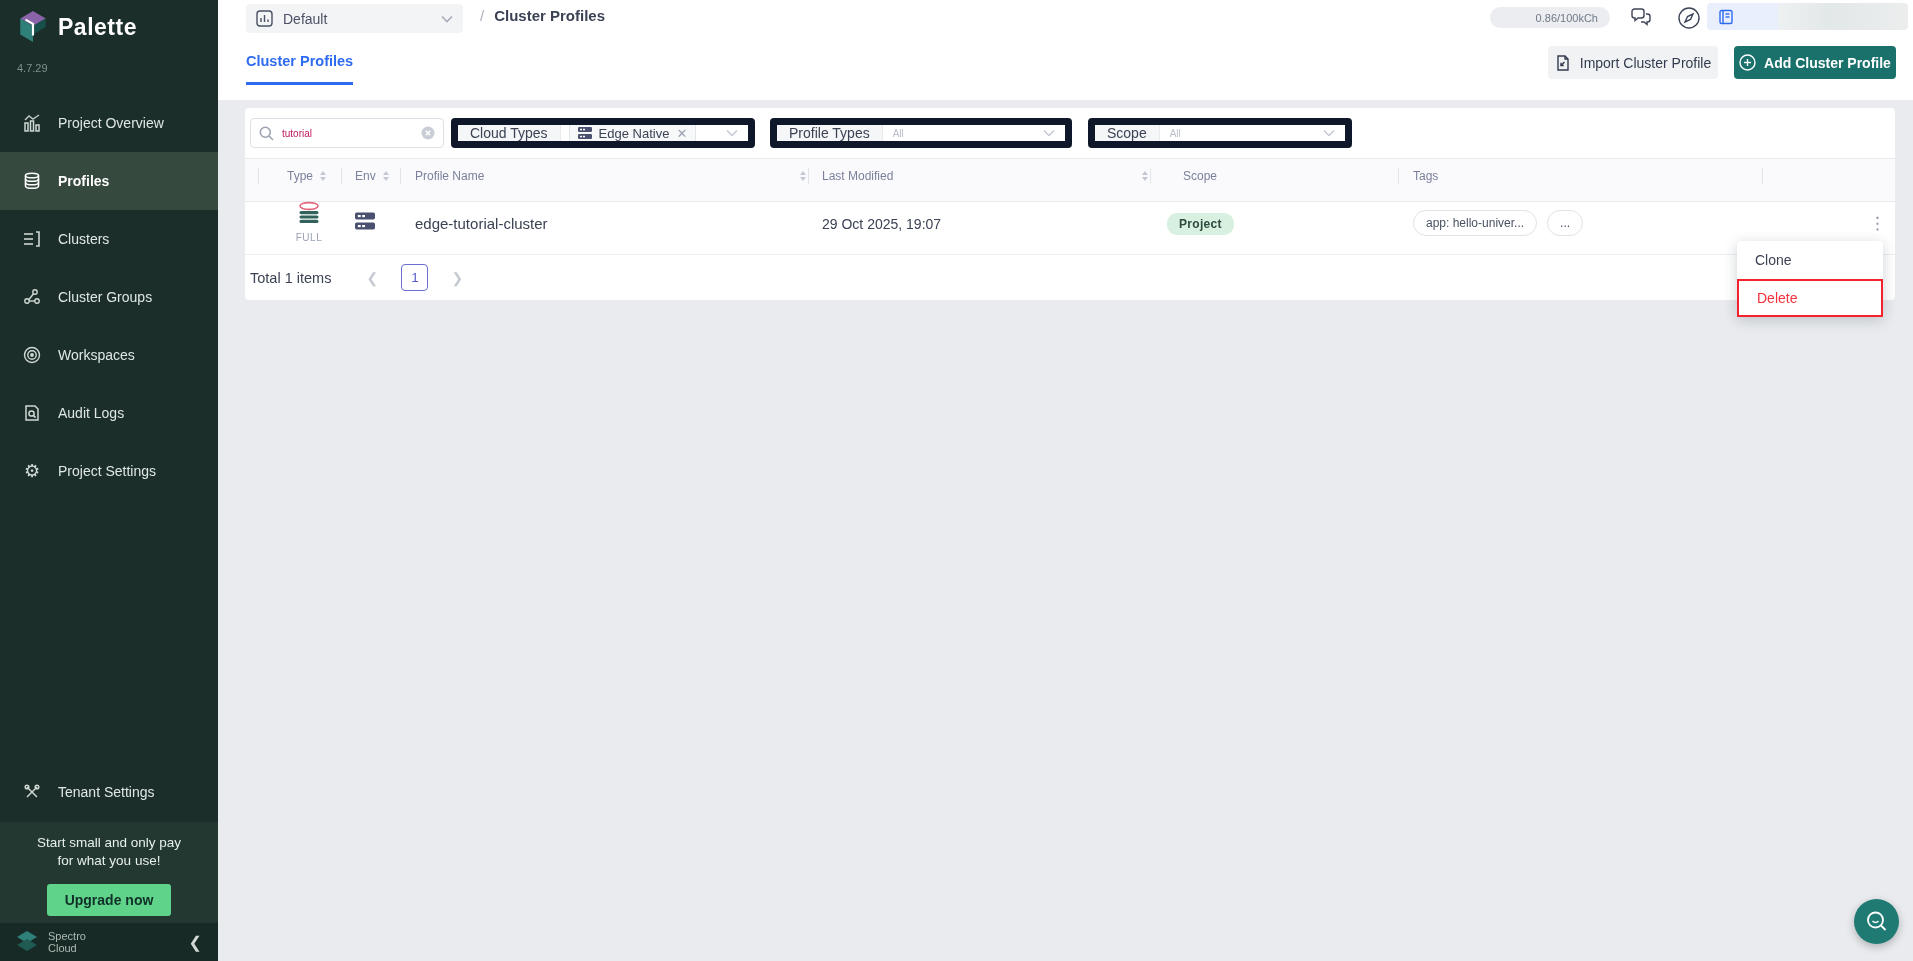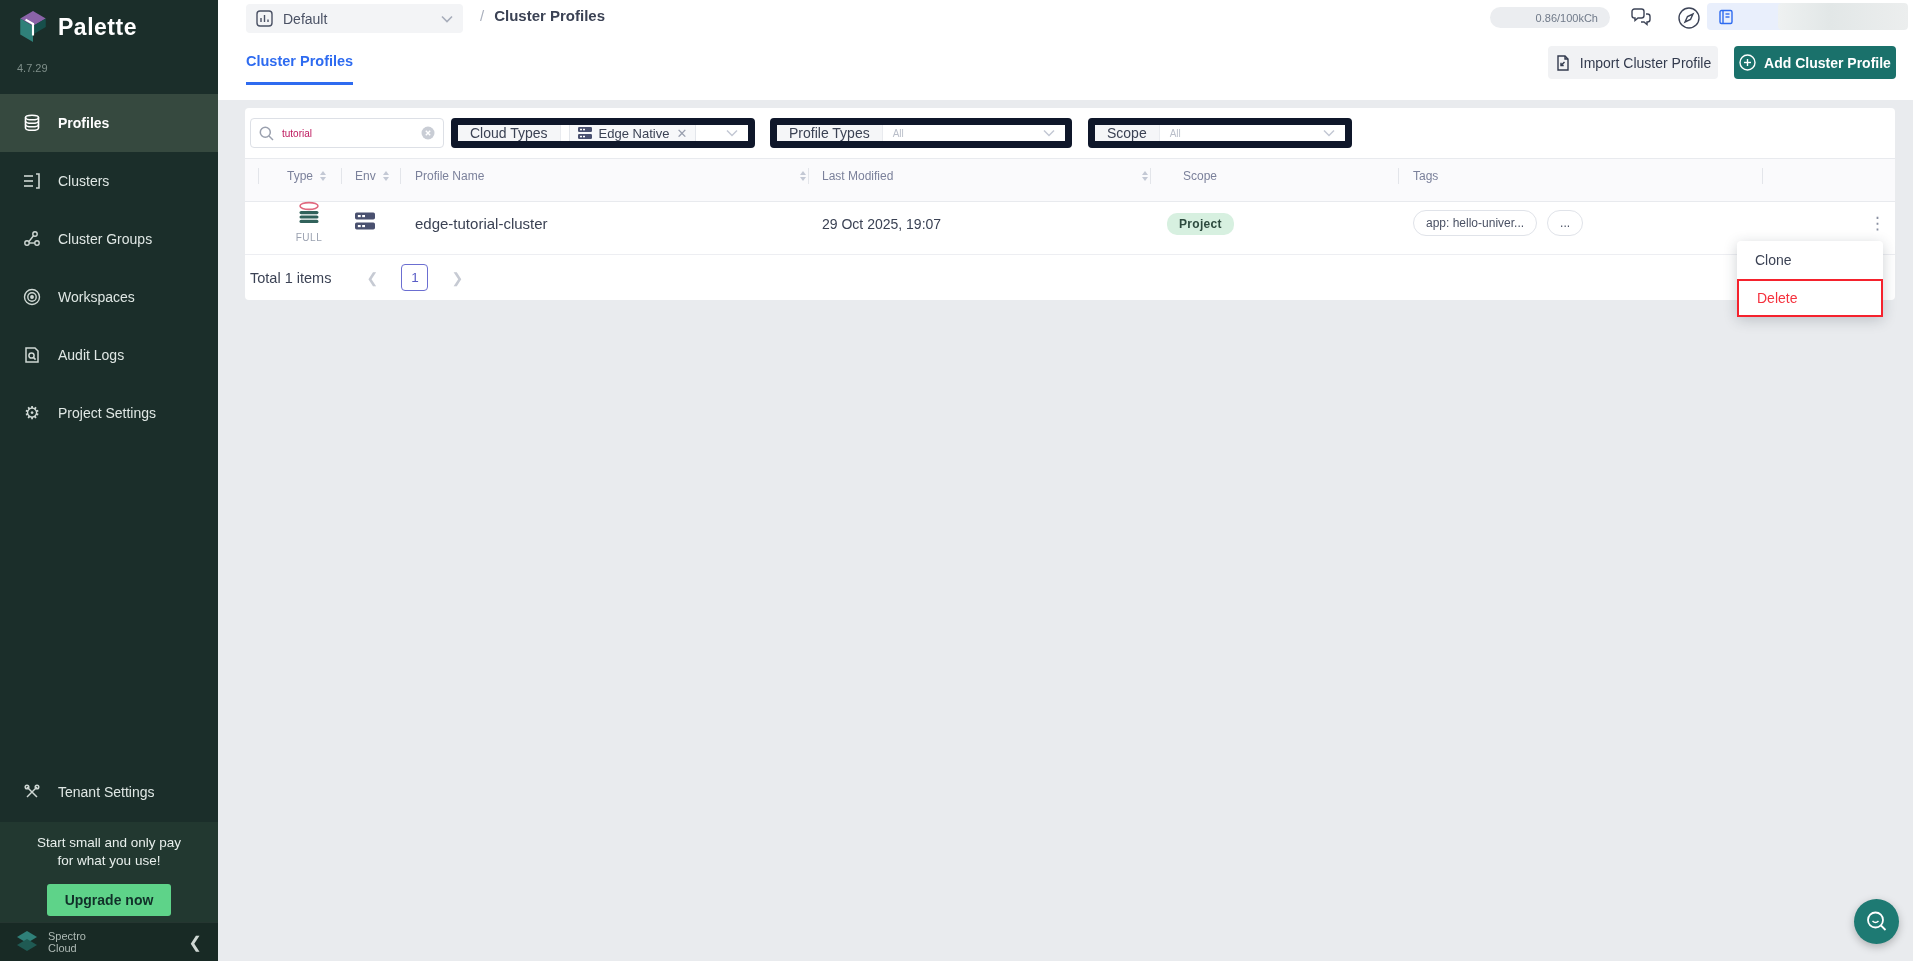--- a/index.html
+++ b/index.html
@@ -110,20 +110,31 @@
         <polygon points="14,1 26,8 14,15 2,8" fill="#8a63a8"></polygon>
         <polygon points="2,8 14,15 14,30 2,23" fill="#2f8079"></polygon>
         <polygon points="26,8 26,16 14,23 14,15" fill="#174f4b"></polygon>
         <polyline points="7,9 14,13 14,24" fill="none" stroke="#ffffff" stroke-width="2"></polyline>
       </svg>
       <span class="logo-text">Palette</span>
     </div>
     <div class="version">4.7.29</div>
 
     <div class="nav">
+      <div class="side-item">
+        <span class="ic">
+          <svg width="18" height="18" viewBox="0 0 18 18" fill="none" stroke="currentColor" stroke-width="1.5">
+              <polyline points="2,6 6,2 10,5 16,1" opacity=".9"></polyline>
+              <rect x="2" y="9" width="3" height="8"></rect>
+              <rect x="7.5" y="7" width="3" height="10"></rect>
+              <rect x="13" y="11" width="3" height="6"></rect>
+            </svg>
+        </span>
+        <span>Project Overview</span>
+      </div>
       <div class="side-item active">
         <span class="ic">
           <svg width="18" height="18" viewBox="0 0 18 18" fill="none" stroke="currentColor" stroke-width="1.6">
               <ellipse cx="9" cy="3.5" rx="6.5" ry="2.3"></ellipse>
               <path d="M2.5 3.5v3.5c0 1.3 2.9 2.3 6.5 2.3s6.5-1 6.5-2.3V3.5"></path>
               <path d="M2.5 7v3.5c0 1.3 2.9 2.3 6.5 2.3s6.5-1 6.5-2.3V7"></path>
               <path d="M2.5 10.5V14c0 1.3 2.9 2.3 6.5 2.3s6.5-1 6.5-2.3v-3.5"></path>
             </svg>
         </span>
         <span>Profiles</span>

